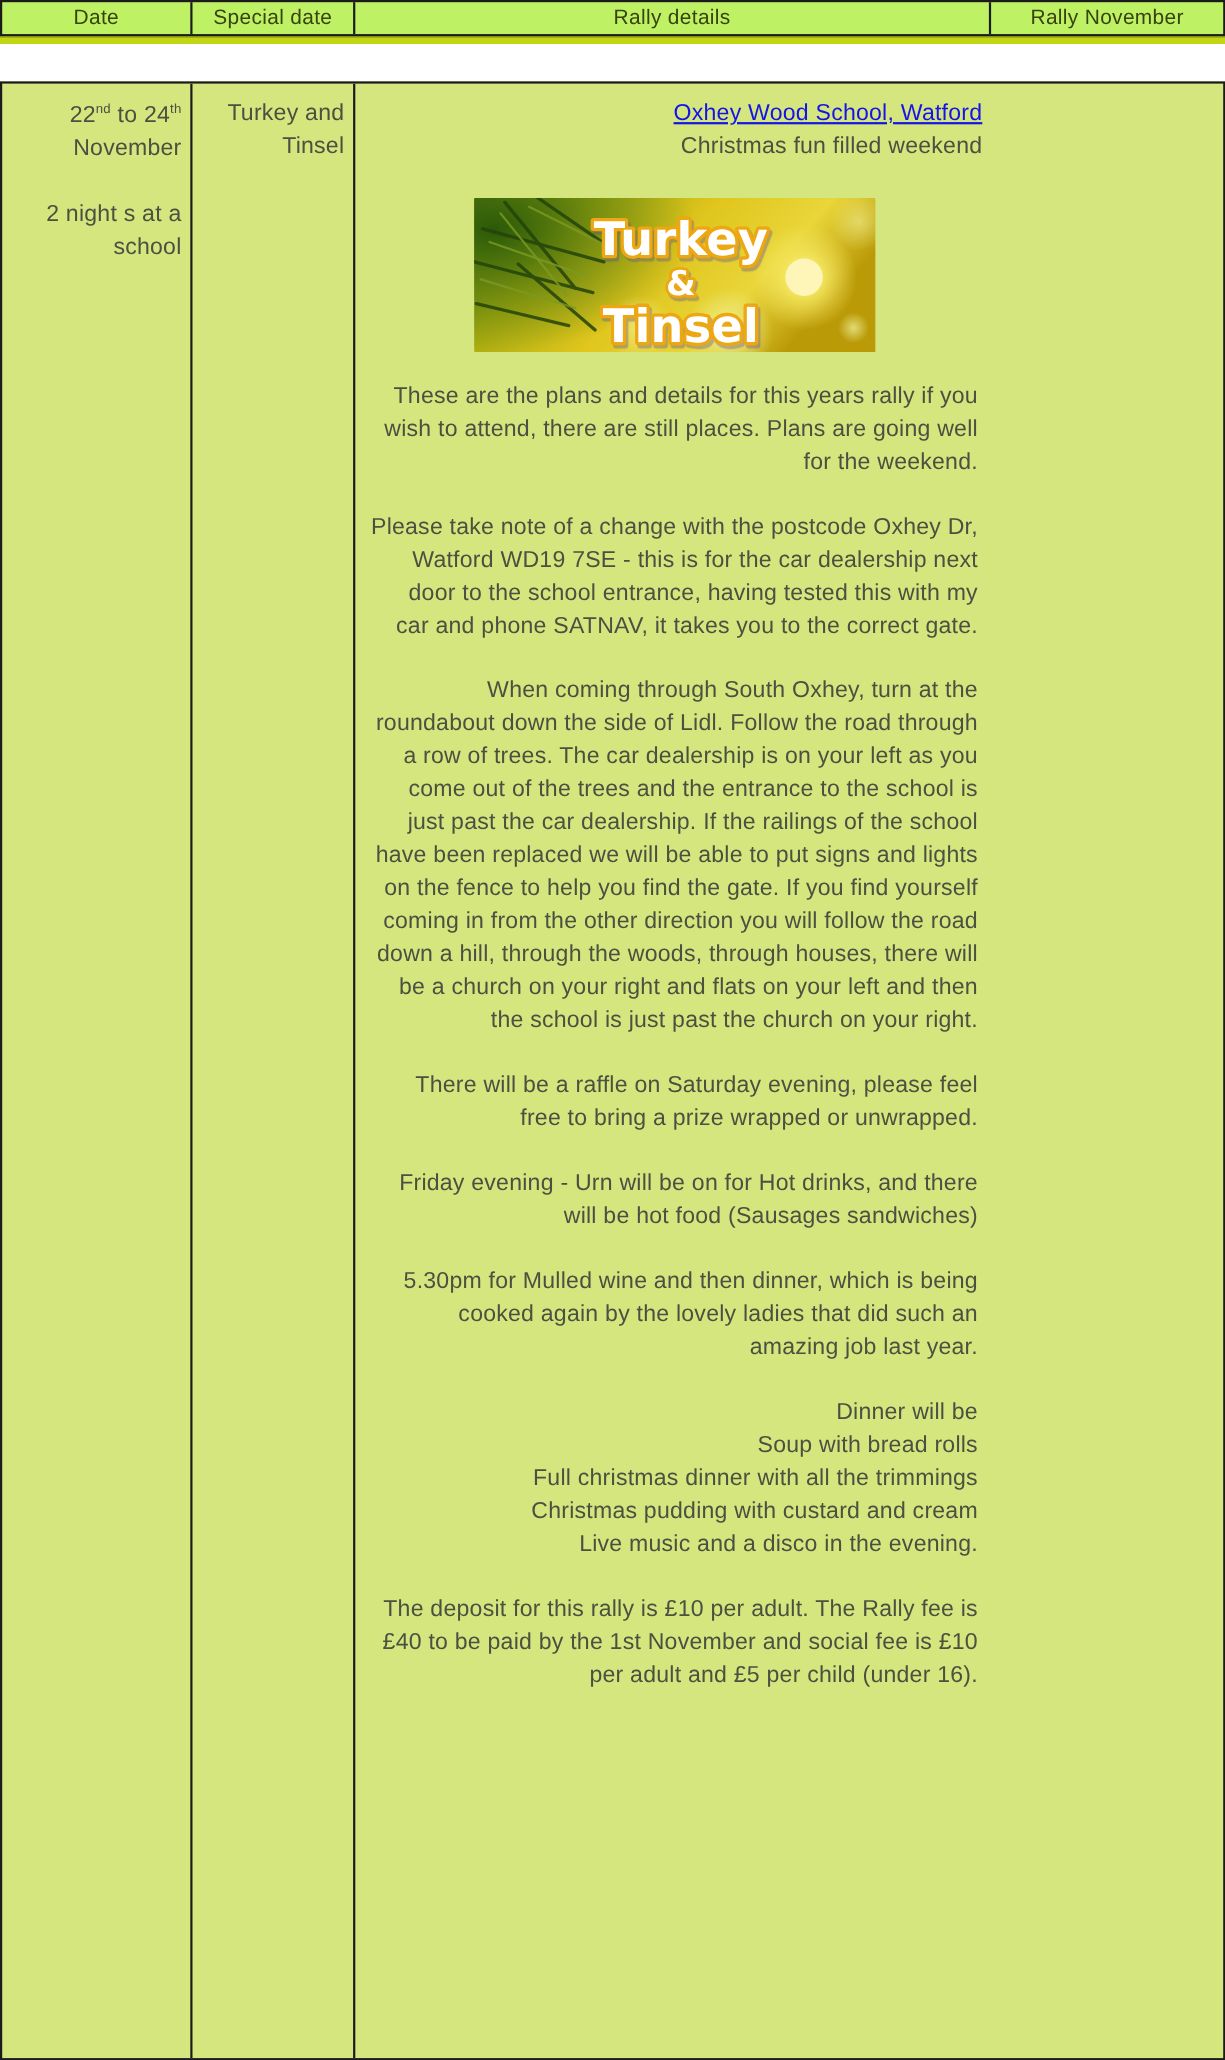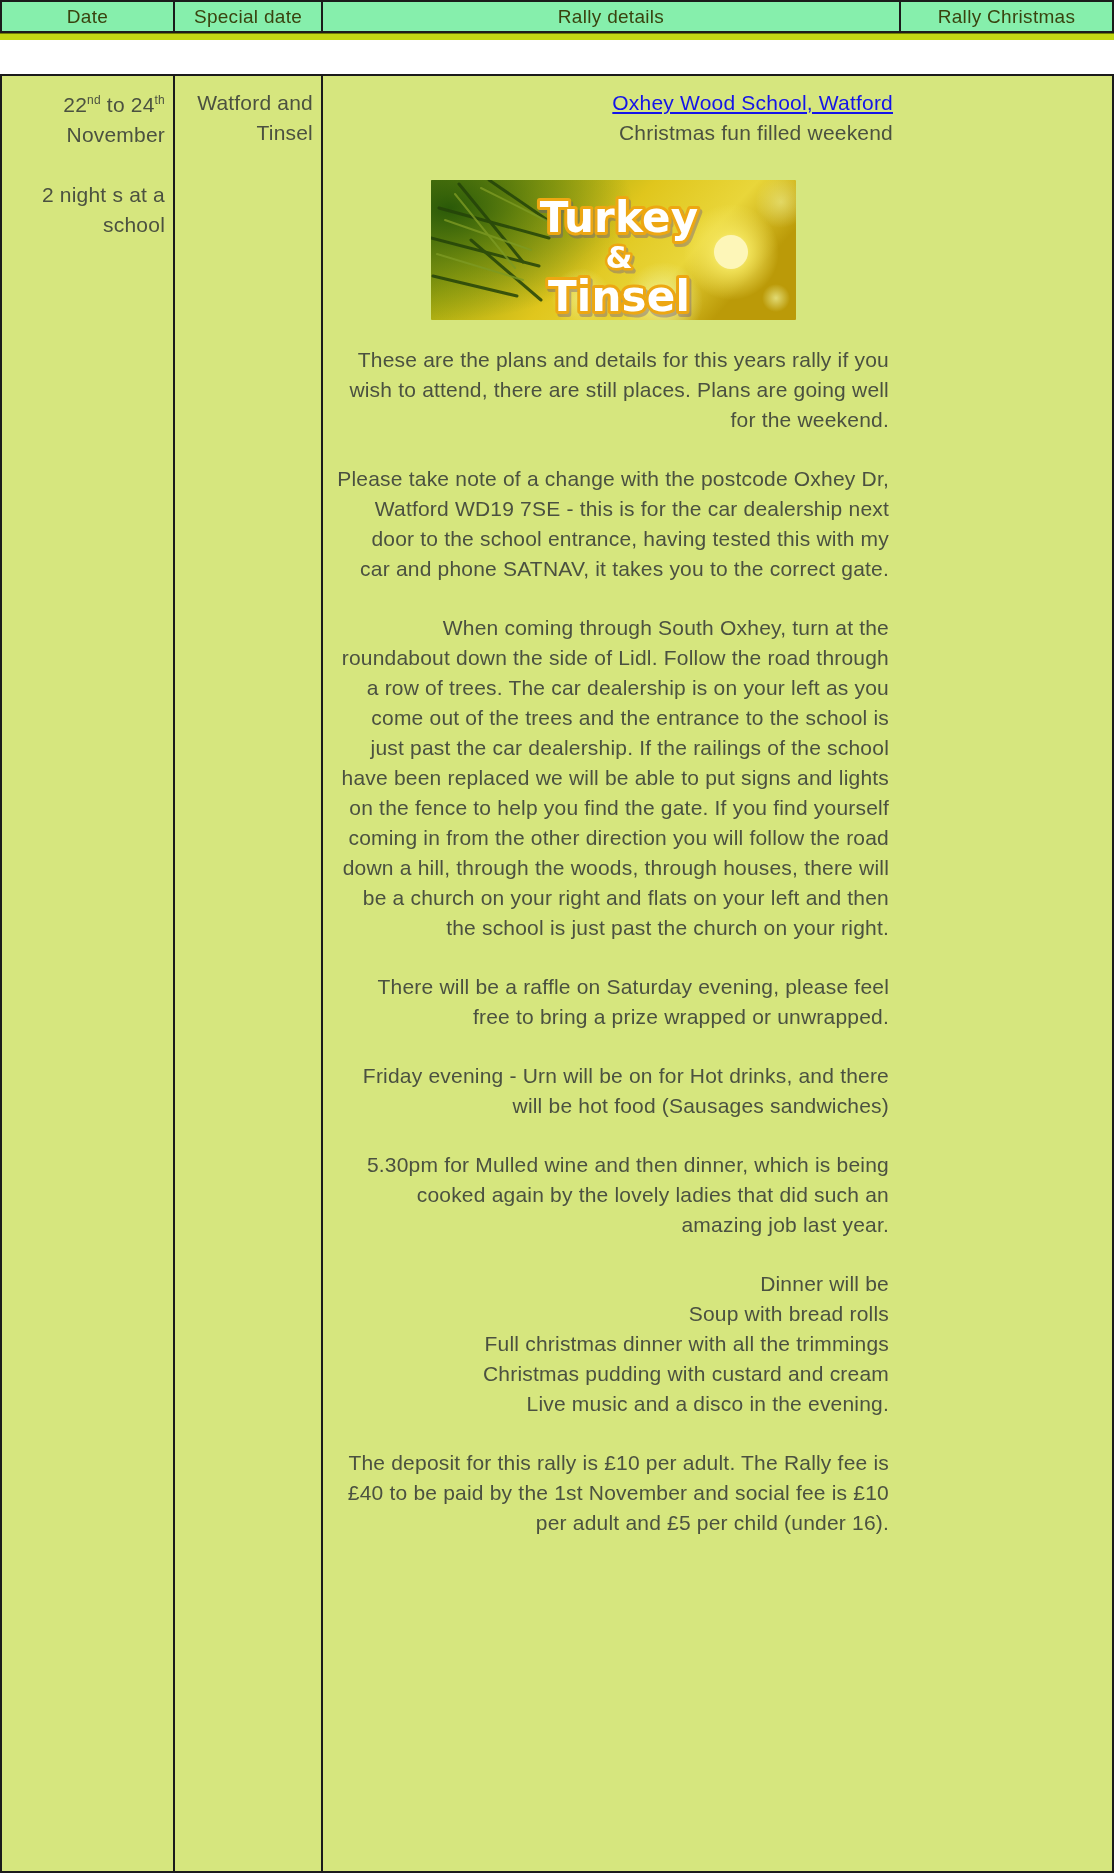--- a/index.html
+++ b/index.html
@@ -13,21 +13,21 @@
   *{box-sizing:border-box;}
   html,body{margin:0;padding:0;}
   body{
     width:1114px;height:1873px;background:#ffffff;
     font-family:"Liberation Sans","DejaVu Sans",sans-serif;
     display:flex;flex-direction:column;overflow:hidden;
   }
   
   .hdr{
     display:grid;grid-template-columns:173px 148px 578px 1fr;
-    border:2px solid var(--border);height:33px;background:#86efac;flex:0 0 auto;
+    border:2px solid var(--border);height:33px;background:#bef264;flex:0 0 auto;
   }
   .hdr-cell{
     display:flex;align-items:center;justify-content:center;
     font-size:19px;color:var(--htext);letter-spacing:.3px;
     border-right:2px solid var(--border);
   }
   .hdr-cell:last-child{border-right:none;}
   .underlined{}
   .accent{height:7px;background:var(--accent);border-top:1px solid #6d7b06;flex:0 0 auto;}
   .gap{height:34px;flex:0 0 auto;}
@@ -62,36 +62,36 @@
   <div class="hdr-cell">
     <span>Date</span>
   </div>
   <div class="hdr-cell">
     <span class="underlined">Special date</span>
   </div>
   <div class="hdr-cell">
     <span class="underlined">Rally details</span>
   </div>
   <div class="hdr-cell">
-    <span>Rally Christmas</span>
+    <span>Rally November</span>
   </div>
 </div>
 
 <div class="accent"></div>
 <div class="gap"></div>
 
 <div class="tbl">
 
   <div class="cell cell-date">
     <p><span>22</span><sup>nd</sup><span> to 24</span><sup>th</sup> <span>November</span></p>
     <p class="duration">2 night s at a school</p>
   </div>
 
   <div class="cell">
-    <div>Watford and Tinsel</div>
+    <div>Turkey and Tinsel</div>
   </div>
 
   <div class="cell cell-details">
     <div>
       <a>Oxhey Wood School, Watford</a>
     </div>
     <div>Christmas fun filled weekend</div>
 
     <div class="banner-wrap">
       <svg viewBox="0 0 365 140" width="365" height="140">

